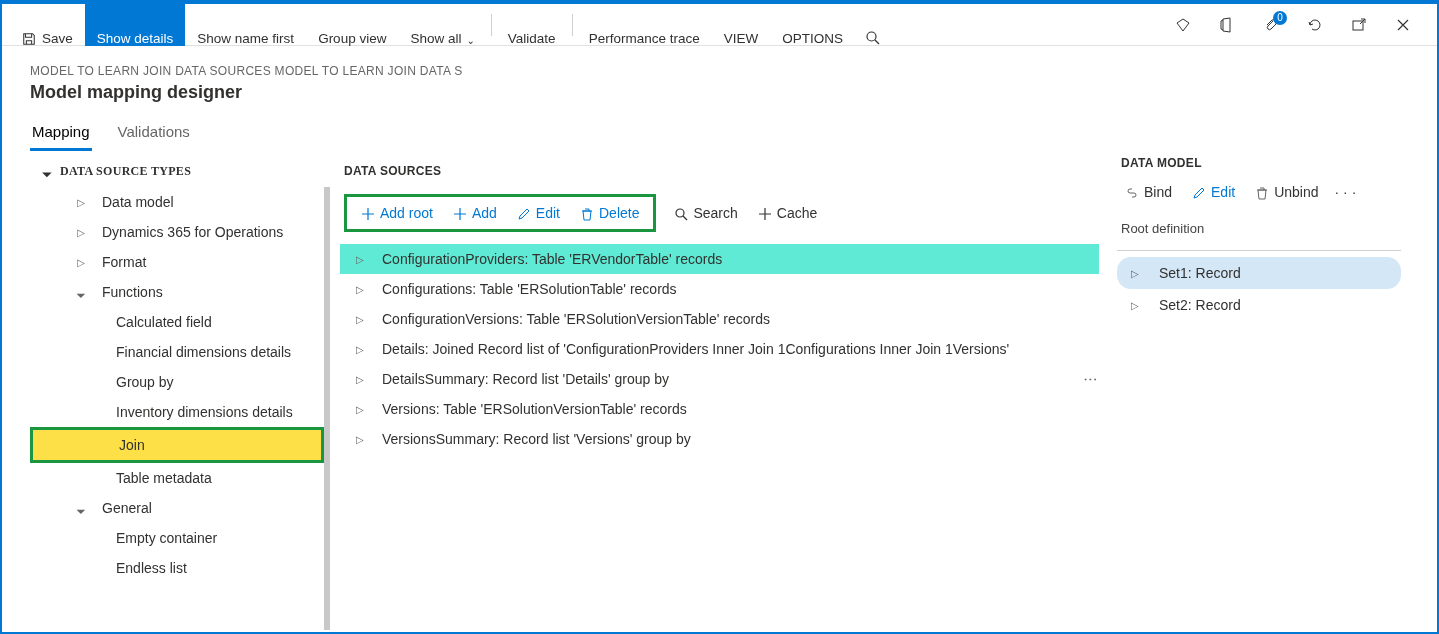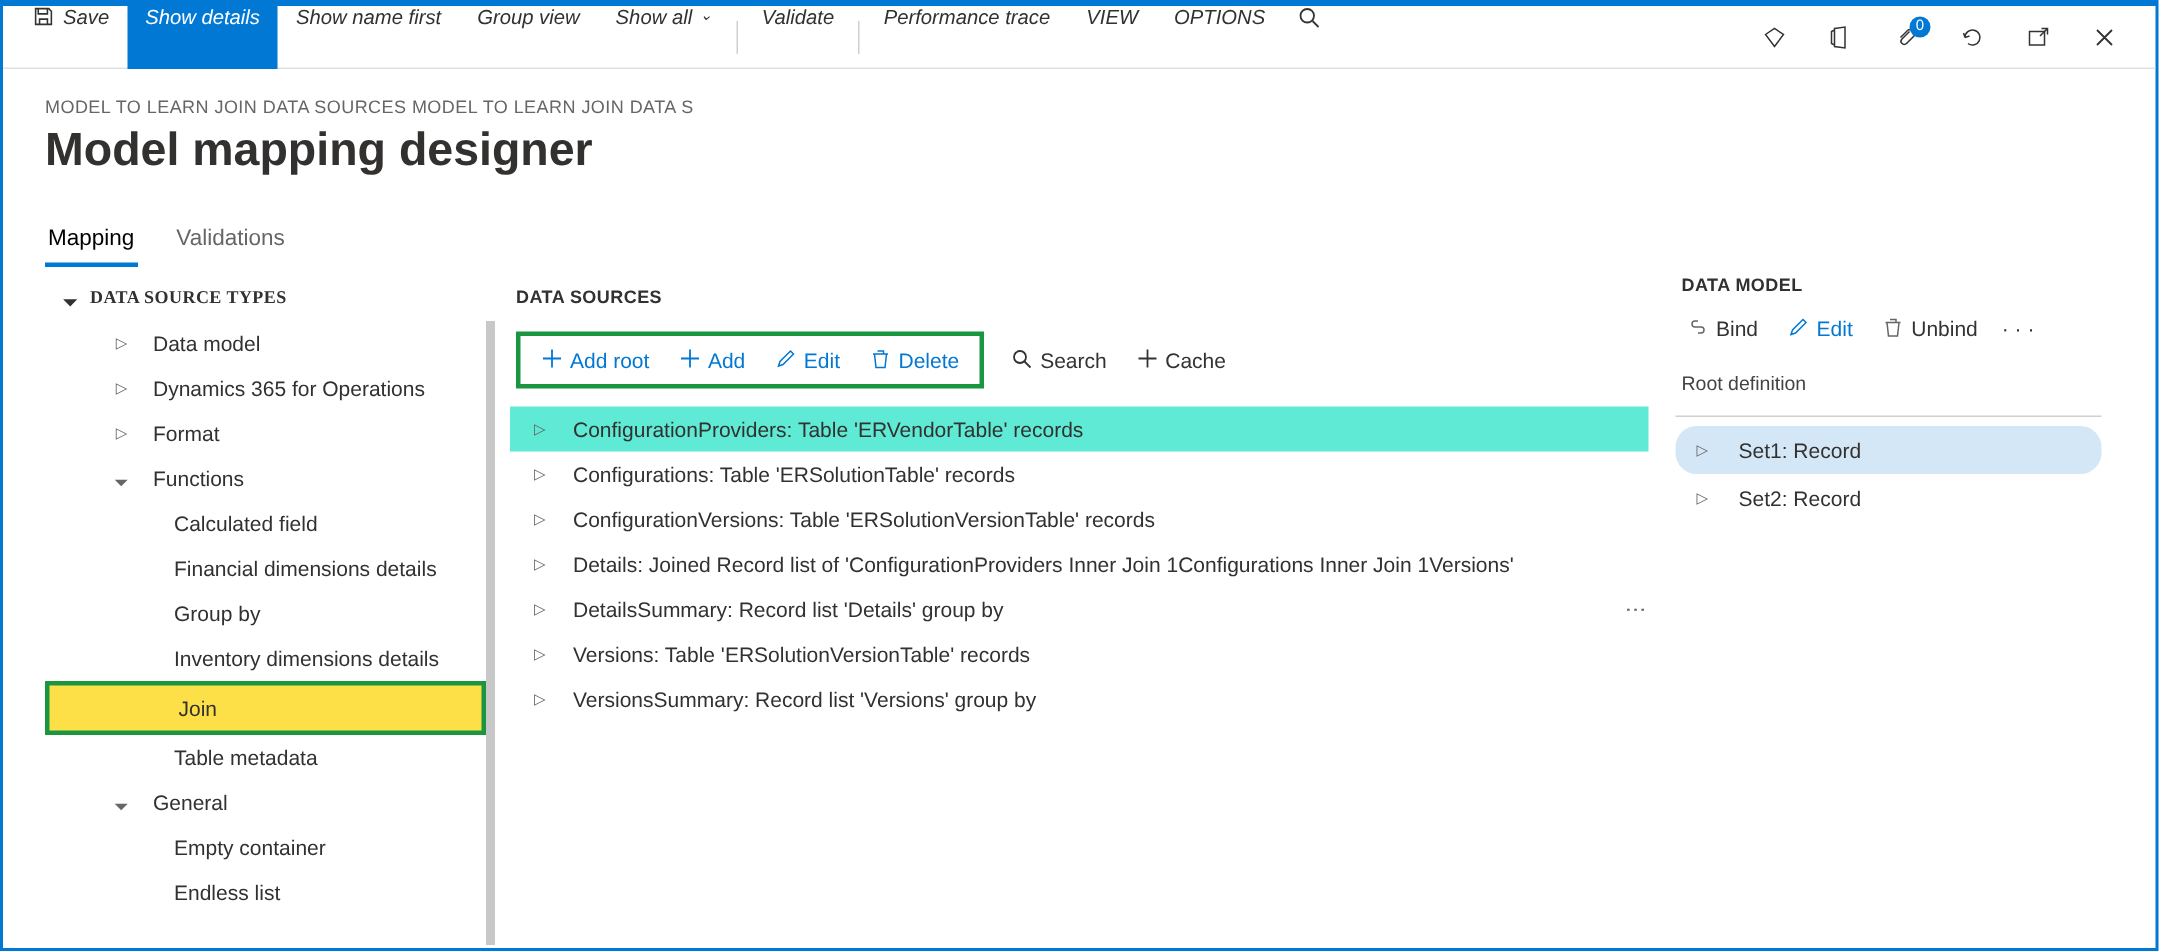--- a/index.html
+++ b/index.html
@@ -1,30 +1,30 @@
 <!DOCTYPE html>
 <html><head>
   <meta charset="utf-8">
   <style>
     * { margin: 0; padding: 0; box-sizing: border-box; }
     body { font-family: 'Segoe UI', Tahoma, sans-serif; font-size: 13px; color: #323130; background: #fff; width: 1439px; height: 634px; overflow: hidden; border: 2px solid #0078d4; border-top-width: 4px; }
     
     .toolbar { display: flex; align-items: center; height: 42px; border-bottom: 1px solid #e1e1e1; padding: 0 8px; }
-    .toolbar-item { display: flex; align-items: flex-start; padding: 0 12px; height: 42px; cursor: pointer; font-size: 13.5px; white-space: nowrap; font-style: italic; }
+    .toolbar-item { display: flex; align-items: flex-end; padding: 0 12px; height: 42px; cursor: pointer; font-size: 13.5px; white-space: nowrap; }
     .toolbar-item.active { background: #0078d4; color: #fff; }
     .toolbar-sep { width: 1px; height: 22px; background: #d0d0d0; margin: 0 4px; }
     .floppy-icon { width: 14px; height: 14px; margin-right: 6px; }
     .dropdown-caret { margin-left: 5px; font-size: 10px; }
     .toolbar-right { margin-left: auto; display: flex; align-items: center; gap: 8px; padding-right: 8px; }
     .toolbar-icon-btn { width: 36px; height: 36px; display: flex; align-items: center; justify-content: center; cursor: pointer; position: relative; }
     .badge { position: absolute; top: 4px; right: 2px; background: #0078d4; color: #fff; border-radius: 8px; font-size: 10px; min-width: 14px; height: 14px; display: flex; align-items: center; justify-content: center; padding: 0 3px; }
     
     .content-area { padding: 18px 28px 0 28px; display: flex; flex-direction: column; height: calc(100% - 44px); }
     .breadcrumb { font-size: 12px; color: #666; letter-spacing: 0.3px; margin-bottom: 4px; }
-    .page-title { font-size: 31px; font-weight: 600; margin-bottom: 26px; }
+    .page-title { font-size: 18px; font-weight: 600; margin-bottom: 14px; }
     .tabs { display: flex; gap: 24px; border-bottom: 1px solid transparent; margin-bottom: 4px; }
     .tab { padding: 6px 2px 8px 2px; cursor: pointer; font-size: 15px; color: #666; }
     .tab.active { color: #000; border-bottom: 3px solid #0078d4; font-weight: 400; }
     
     .main-layout { display: flex; flex: 1; overflow: hidden; }
     
     .left-panel { width: 300px; display: flex; flex-direction: column; }
     .panel-header { background: #fff; padding: 8px 12px 8px 30px; font-weight: 600; font-size: 12px; letter-spacing: 0.3px; display: flex; align-items: center; position: relative; font-family: Liberation Serif, serif; }
     .panel-header .caret { position: absolute; left: 14px; }
     .tree-container { flex: 1; overflow-y: auto; background: #fff; border-right: 6px solid #c8c8c8; }
@@ -34,21 +34,21 @@
     .tree-item.level-0 { padding-left: 40px; }
     .tree-item.level-0 .caret { position: absolute; left: 42px; }
     .tree-item.level-0.has-caret { padding-left: 72px; }
     .tree-item.level-1 { padding-left: 86px; }
     .highlight-green-box { border: 3px solid #1a9641; }
     
     .middle-panel { flex: 1; padding: 0 10px; display: flex; flex-direction: column; overflow: hidden; }
     .middle-header { font-weight: 600; font-size: 12px; letter-spacing: 0.3px; padding: 8px 4px; }
     .action-row { display: flex; align-items: center; gap: 4px; padding: 8px 4px; }
     .action-group-highlighted { display: flex; align-items: center; gap: 4px; border: 3px solid #1a9641; padding: 4px 6px; }
-    .action-btn { display: flex; align-items: flex-start; gap: 5px; color: #0078d4; font-size: 14px; padding: 4px 8px; cursor: pointer; }
+    .action-btn { display: flex; align-items: flex-end; gap: 5px; color: #0078d4; font-size: 14px; padding: 4px 8px; cursor: pointer; }
     .action-btn.dark { color: #333; }
     .action-icon { width: 14px; height: 14px; }
     .ds-list { margin-top: 4px; }
     .ds-item { display: flex; align-items: center; padding: 7px 0 7px 16px; font-size: 14px; cursor: pointer; position: relative; }
     .ds-item.selected { background: #5eead4; }
     .ds-item .caret { width: 18px; color: #666; font-size: 9px; }
     .more-icon { position: absolute; right: 0; top: 50%; transform: translateY(-50%); color: #666; font-size: 16px; letter-spacing: -1px; }
 
     .right-panel { width: 300px; padding: 0 8px; }
     .right-header { font-weight: 600; font-size: 12px; letter-spacing: 0.3px; padding: 0 4px 6px 4px; }

